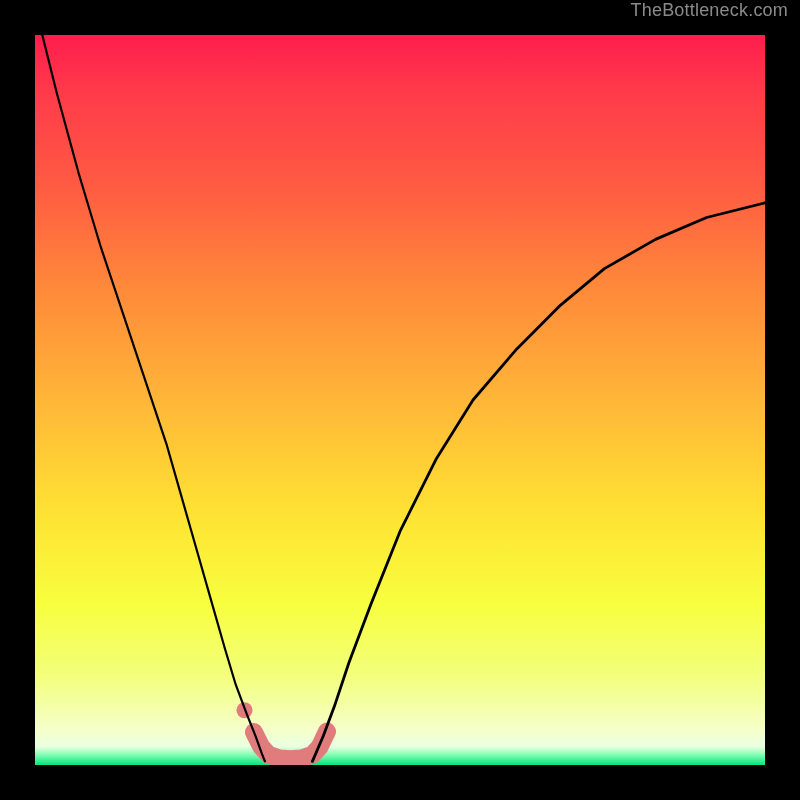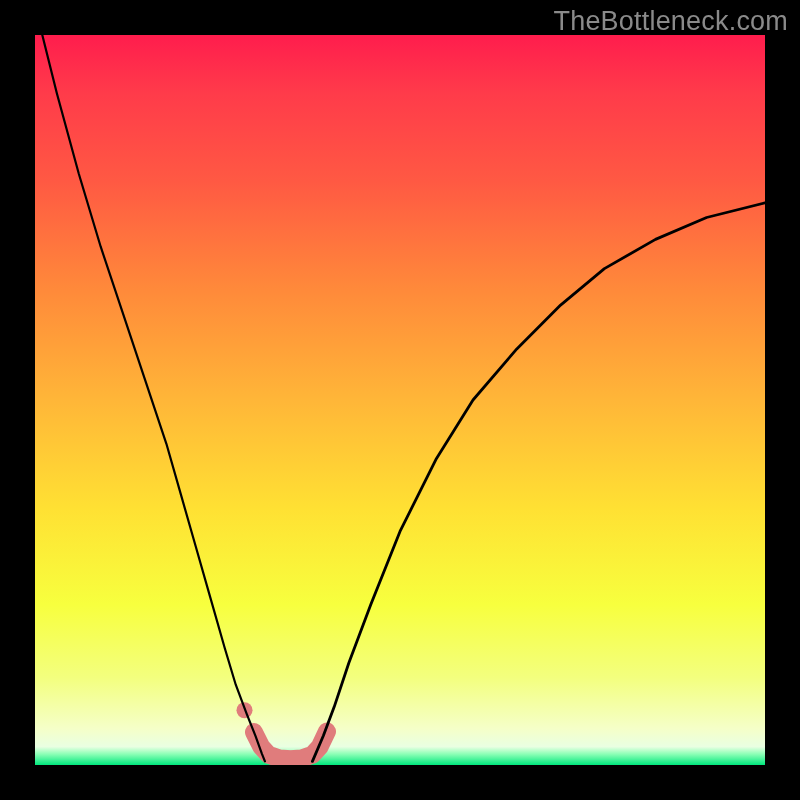--- a/index.html
+++ b/index.html
@@ -14,24 +14,24 @@
   .frame {
     position: absolute;
     left: 0;
     top: 0;
     width: 800px;
     height: 800px;
     background: #000;
   }
   .watermark {
     position: absolute;
-    top: 6px;
+    top: 0;
     right: 12px;
     color: #8a8a8a;
-    font-size: 27px;
+    font-size: 18px;
     font-weight: 500;
     letter-spacing: 0.2px;
     z-index: 5;
   }
   .plot-area {
     position: absolute;
     left: 35px;
     top: 35px;
     width: 730px;
     height: 730px;

